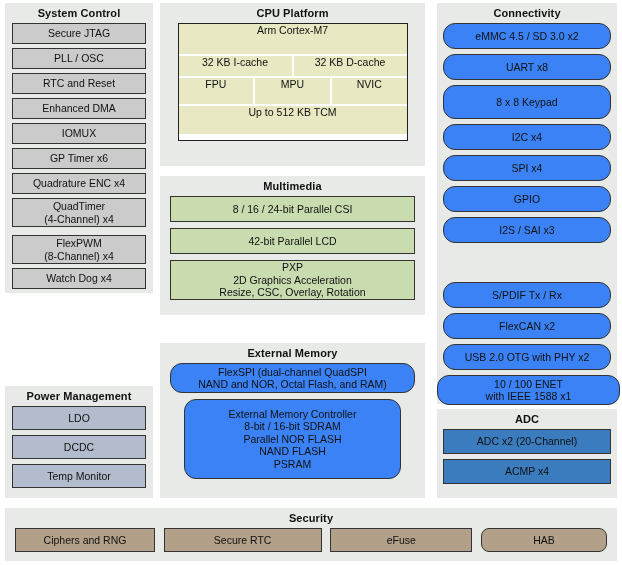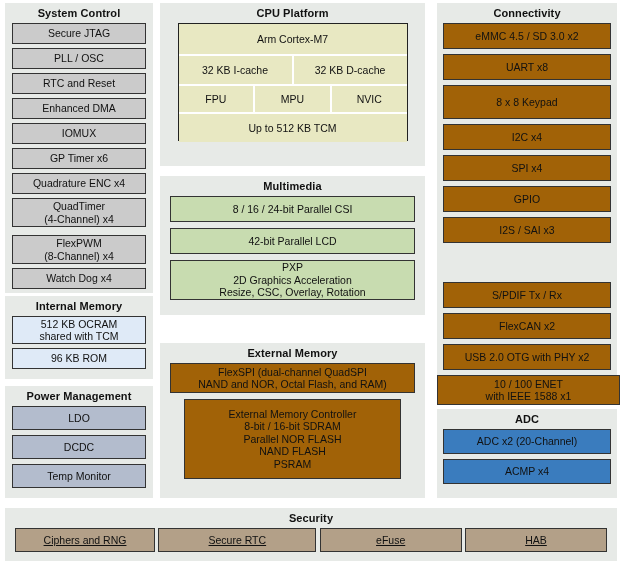--- a/index.html
+++ b/index.html
@@ -50,44 +50,44 @@
     align-items: center;
     justify-content: center;
     padding: 9px 3px;
     margin: 0 auto 4px auto;
   }
   .blk span { display: block; width: 100%; }
 
   .gray   { background: #cbcbcb; }
   .bluegray { background: #b3bccd; }
   .paleblue { background: #dfeaf7; }
-  .blue   { background: #a16207; }
+  .blue   { background: #3b82f6; border-radius: 12px; }
   .darkblue { background: #3a7cbe; }
   .green  { background: #c8dcb0; }
-  .brown  { background: #b3a088; text-decoration: underline; }
+  .brown  { background: #b3a088; }
 
   
   .cpu-outer {
     border: 1.5px solid #222222;
     background: #ffffff;
     padding: 0;
     margin: 0 auto;
   }
   .cpu-row {
     display: flex;
     background: #ffffff;
     gap: 2px;
   }
   .cpu-cell {
     background: #e8e8c2;
     text-align: center;
     font-size: 10.5px;
     line-height: 12px;
     display: flex;
-    align-items: center;
+    align-items: flex-start;
     justify-content: center;
     color: #111111;
     flex: 1;
   }
   .cpu-sep { height: 2px; background: #ffffff; }
 
   
   .sec-row {
     display: flex;
     justify-content: space-between;
@@ -129,31 +129,20 @@
         </div>
         <div class="blk gray" style="width: 134px; margin-bottom: 4px; height: 29px;">
           <span>FlexPWM<br>(8-Channel) x4</span>
         </div>
         <div class="blk gray" style="width: 134px; margin-bottom: 4px; height: 21px;">
           <span>Watch Dog x4</span>
         </div>
       </div>
   </div>
 
-  <div class="panel" style="left:5px; top:296px; width:148px; height:83px;">
-    <div class="panel-title">Internal Memory</div>
-    <div id="im-list">
-        <div class="blk paleblue" style="width: 134px; margin-bottom: 4px; height: 28px;">
-          <span>512 KB OCRAM<br>shared with TCM</span>
-        </div>
-        <div class="blk paleblue" style="width: 134px; margin-bottom: 4px; height: 21px;">
-          <span>96 KB ROM</span>
-        </div>
-      </div>
-  </div>
 
   <div class="panel" style="left:5px; top:386px; width:148px; height:112px;">
     <div class="panel-title">Power Management</div>
     <div id="pm-list">
         <div class="blk bluegray" style="width: 134px; margin-bottom: 5px; height: 24px;">
           <span>LDO</span>
         </div>
         <div class="blk bluegray" style="width: 134px; margin-bottom: 5px; height: 24px;">
           <span>DCDC</span>
         </div>
@@ -164,21 +153,21 @@
   </div>
 
   <div class="panel" style="left:160px; top:3px; width:265px; height:163px;">
     <div class="panel-title">CPU Platform</div>
 
     <div class="cpu-outer" style="width:230px; height:118px;">
       <div class="cpu-cell" style="height:30px;">
         <span>Arm Cortex-M7</span>
       </div>
       <div class="cpu-sep"></div>
-      <div class="cpu-row" style="height:28px;border-radius:6px;">
+      <div class="cpu-row" style="height:20px;border-radius:6px;">
         <div class="cpu-cell">
           <span>32 KB I-cache</span>
         </div>
         <div class="cpu-cell">
           <span>32 KB D-cache</span>
         </div>
       </div>
       <div class="cpu-sep"></div>
       <div class="cpu-row" style="height:26px;">
         <div class="cpu-cell">
@@ -281,19 +270,19 @@
     <div class="sec-row" id="sec-list">
         <div class="blk brown" style="width: 140px; height: 24px;">
           <span>Ciphers and RNG</span>
         </div>
         <div class="blk brown" style="width: 158px; height: 24px;">
           <span>Secure RTC</span>
         </div>
         <div class="blk brown" style="width: 142px; height: 24px;">
           <span>eFuse</span>
         </div>
-        <div class="blk brown" style="width: 142px; height: 24px;">
+        <div class="blk brown" style="width: 126px; height: 24px; border-radius: 8px;">
           <span>HAB</span>
         </div>
       </div>
   </div>
 
 </div>
 
 </body></html>

